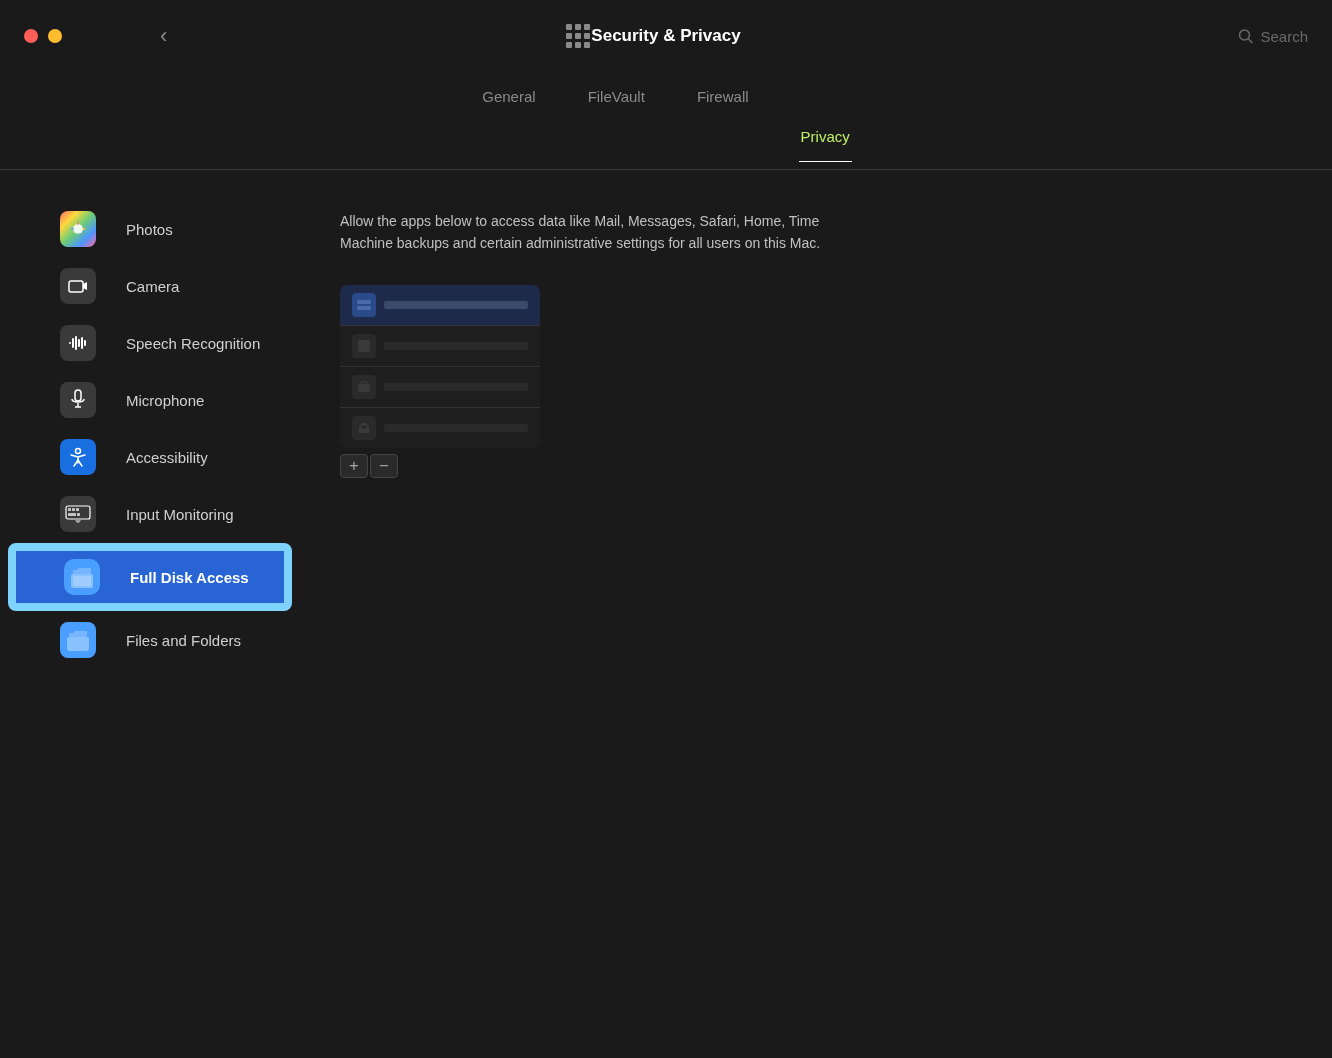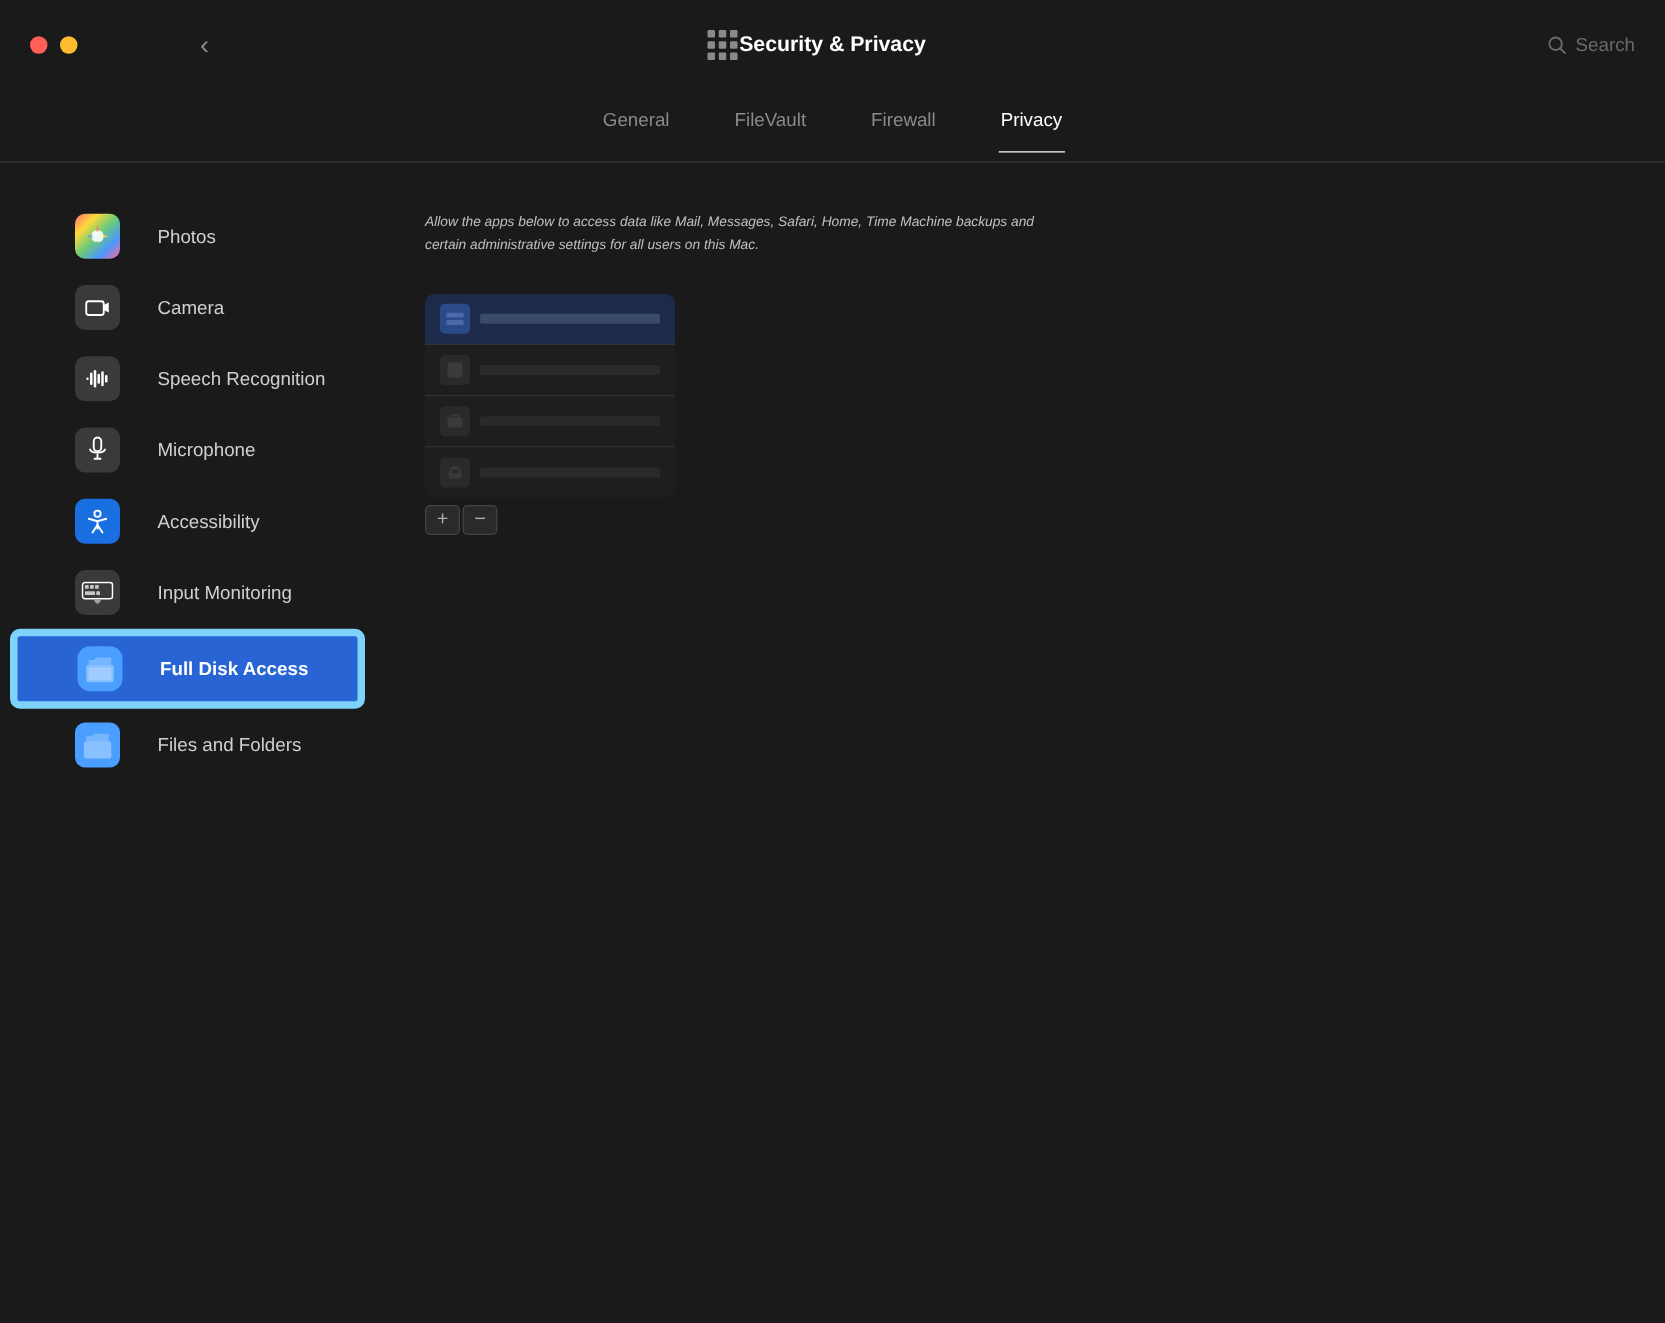--- a/index.html
+++ b/index.html
@@ -100,22 +100,23 @@
 
     .tab {
       font-size: 15px;
       color: #8a8a8a;
       cursor: pointer;
       padding: 4px 2px;
       position: relative;
     }
 
     .tab.active {
-      color: #ffffff;
+      color: #bef264;
       font-weight: 500;
+      margin-top: 40px;
     }
 
     .tab.active::after {
       content: '';
       position: absolute;
       bottom: -13px;
       left: 0;
       right: 0;
       height: 1px;
       background: #ffffff;
@@ -141,21 +142,21 @@
       align-items: center;
       gap: 30px;
       padding: 10px 20px 10px 50px;
       cursor: pointer;
       border-radius: 8px;
       margin: 1px 10px;
     }
 
     .sidebar-item.active {
       background: #2864d4;
-      border: 6px solid #7dd3fc;
+      border: 8px solid #7dd3fc;
       margin: 0 8px;
       padding: 8px 18px 8px 48px;
     }
 
     .sidebar-item.active .item-label {
       color: #ffffff;
       font-weight: 600;
     }
 
     .item-icon {
@@ -204,26 +205,25 @@
       background: #cc2020;
     }
 
     
     .content-area {
       flex: 1;
       padding: 30px 40px;
     }
 
     .description-text {
-      font-size: 11px;
+      font-size: 14px;
       color: #c0c0c0;
       line-height: 1.6;
       max-width: 520px;
       margin-bottom: 30px;
-      font-style: italic;
     }
 
     
     .app-list {
       background: #242424;
       border-radius: 8px;
       overflow: hidden;
       width: 200px;
     }
 

